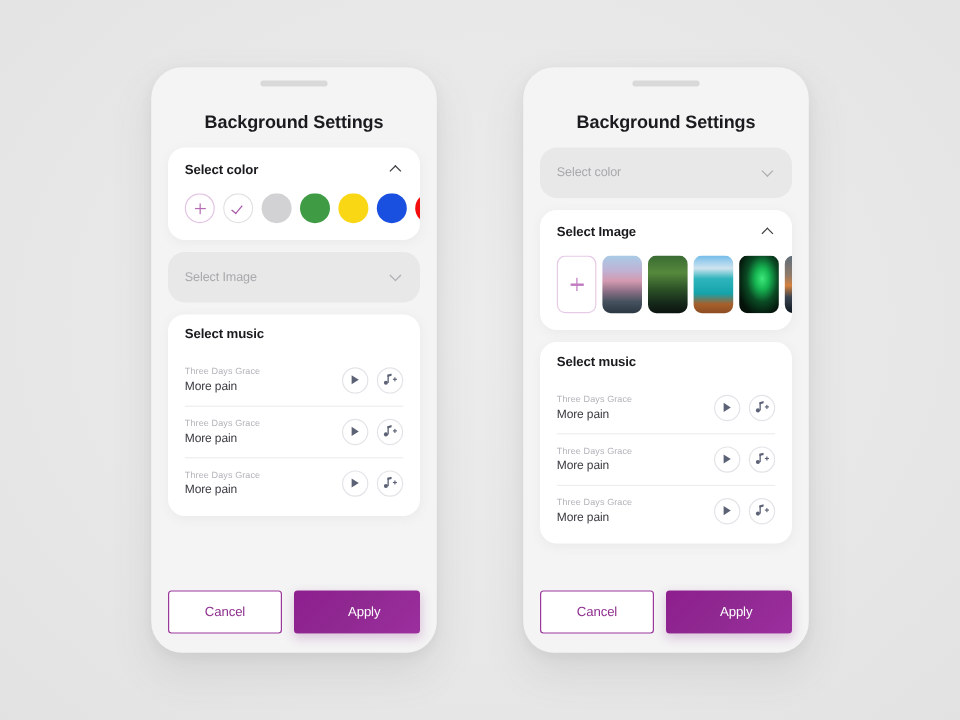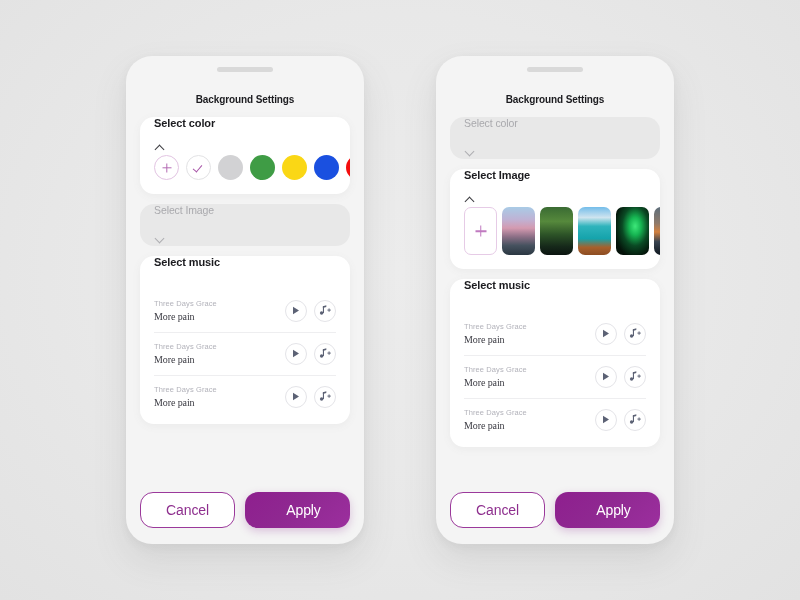--- a/index.html
+++ b/index.html
@@ -39,21 +39,21 @@
   .grabber {
     width: 56px; height: 5px;
     border-radius: 3px;
     background: #d9d9d9;
     margin: 11px auto 0;
     flex: none;
   }
 
   .screen-title {
     text-align: center;
-    font-size: 10px;
+    font-size: 15px;
     font-weight: bold;
     color: #1b1b1f;
     letter-spacing: -0.1px;
     margin-top: 22px;
     flex: none;
   }
 
   
   .panel {
     background: #ffffff;
@@ -61,25 +61,24 @@
     box-shadow: 0 2px 9px rgba(120,120,120,0.07);
     flex: none;
   }
   .panel.collapsed {
     background: #e8e8e8;
     box-shadow: none;
   }
 
   .panel-head {
     display: flex;
-    align-items: flex-start;
+    align-items: center;
     justify-content: space-between;
     padding: 0 14px;
     height: 38px;
-    flex-direction: column;
   }
   .panel-head .ttl {
     font-size: 11px;
     font-weight: bold;
     color: #1b1b1f;
     letter-spacing: -0.1px;
   }
   .panel.collapsed .panel-head .ttl {
     color: #a9a9ad;
     font-weight: normal;
@@ -177,21 +176,21 @@
   .track {
     display: flex;
     align-items: center;
     justify-content: space-between;
     padding: 9px 0 10px;
     gap: 36px;
   }
   .track + .track { border-top: 1px solid #eeeef0; }
   .track-meta { display: flex; flex-direction: column; gap: 3px; }
   .artist { font-size: 7.5px; color: #b2b2ba; letter-spacing: 0.1px; }
-  .song   { font-size: 10px; color: #3a3a42; letter-spacing: -0.1px; font-family: Liberation Serif, serif; }
+  .song   { font-size: 10px; color: #3a3a42; letter-spacing: -0.1px; }
   .track-actions { display: flex; gap: 7px; }
   .rnd-btn {
     width: 22px; height: 22px;
     border-radius: 50%;
     border: 1px solid #e4e4e8;
     background: #fff;
     display: flex; align-items: center; justify-content: center;
     flex: none;
   }
   .rnd-btn svg { display: block; }
@@ -200,22 +199,22 @@
   .footer {
     margin-top: auto;
     display: flex;
     gap: 10px;
     padding: 13px 0 16px;
     flex: none;
   }
   .btn {
     flex: 1;
     height: 36px;
-    border-radius: 13px;
-    font-size: 14px;
+    border-radius: 3px;
+    font-size: 11px;
     display: flex; align-items: center; justify-content: center;
     letter-spacing: -0.1px;
   }
   .btn.cancel {
     background: #fff;
     border: 1px solid #9b399b;
     color: #8e2f8e;
   }
   .btn.apply {
     background: linear-gradient(135deg, #8e1f8e 0%, #8f2891 45%, #9c2f9e 100%);

